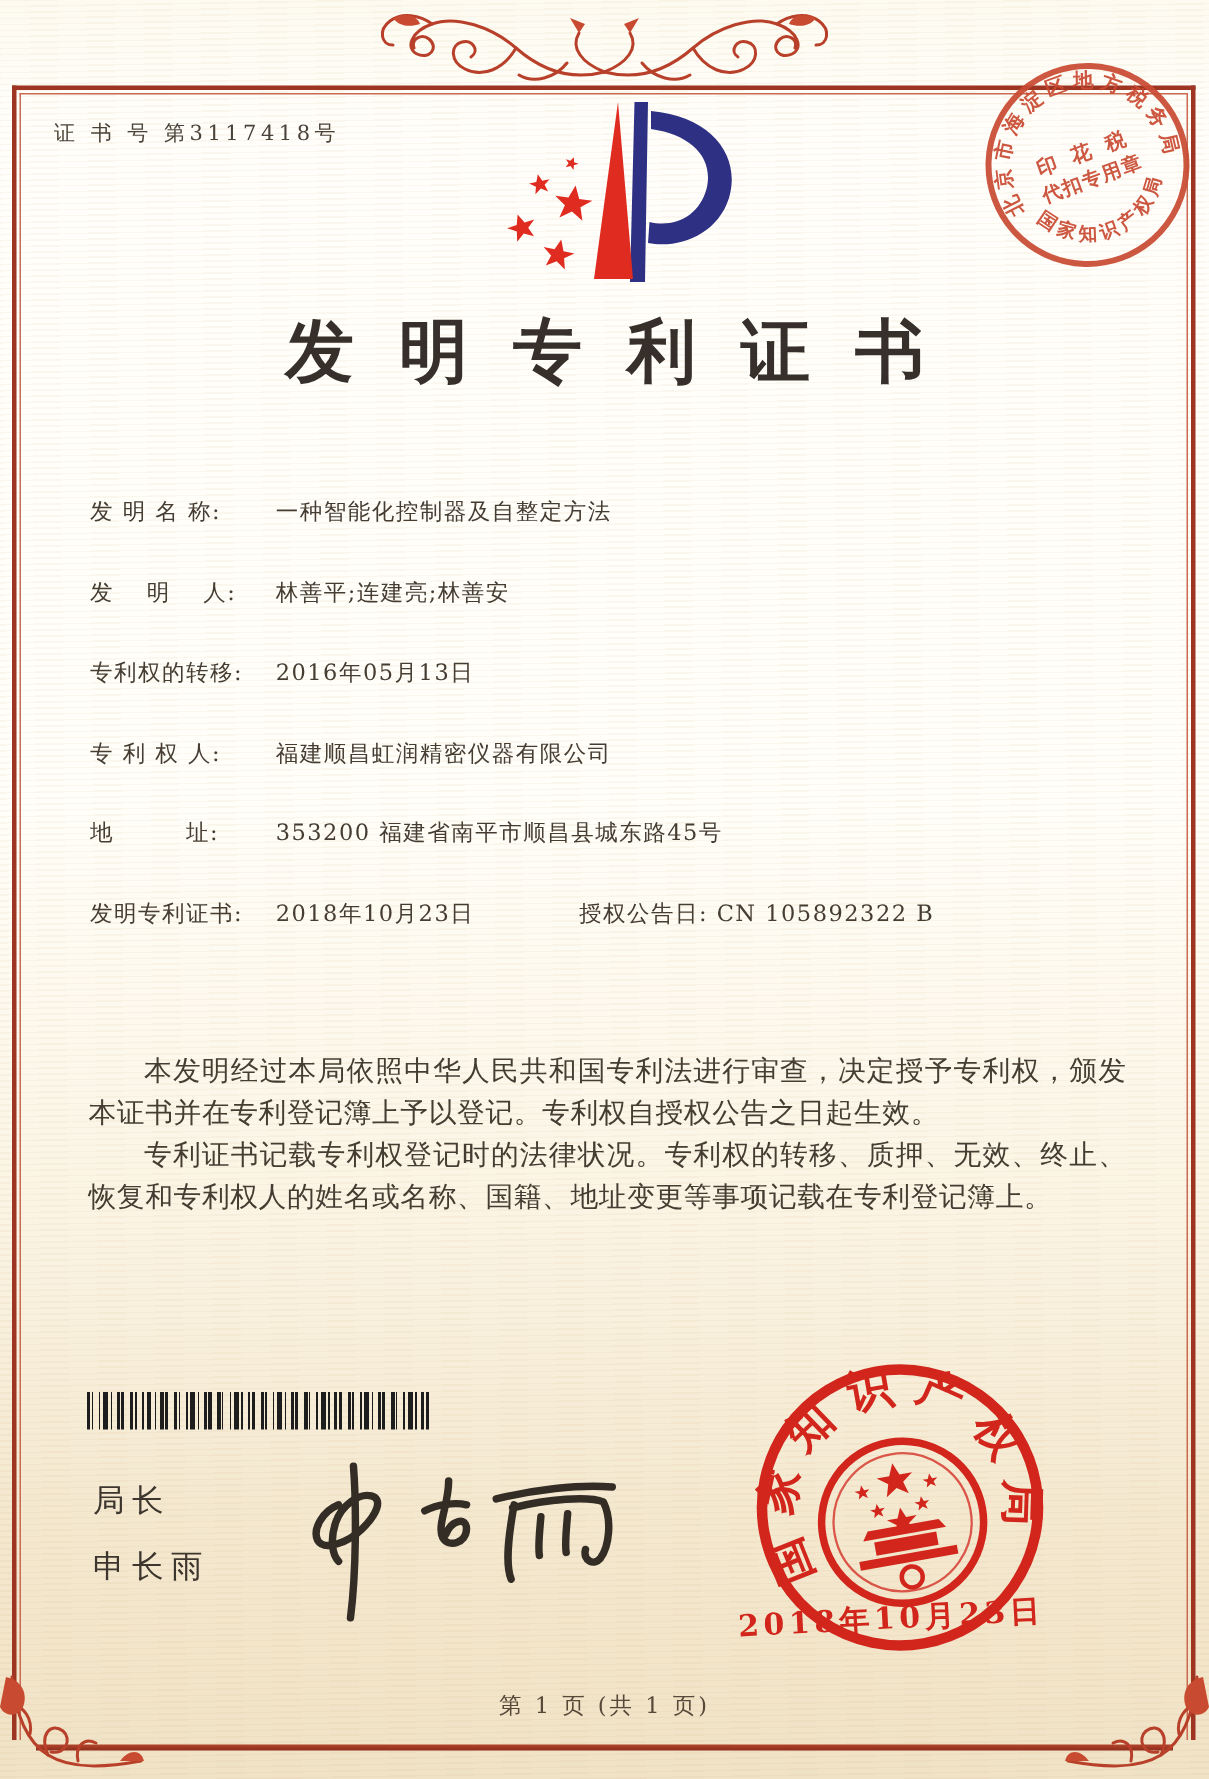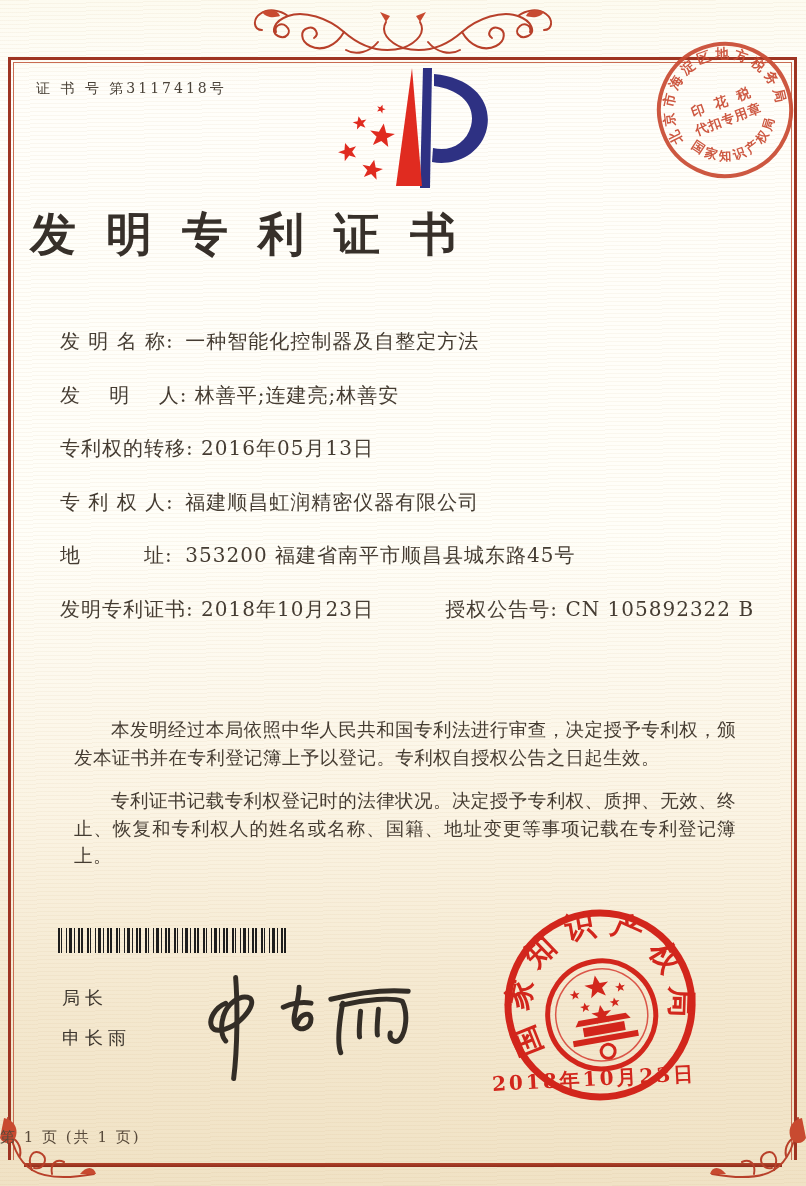--- a/index.html
+++ b/index.html
@@ -26,50 +26,50 @@
   .ornament-top{position:absolute;left:238px;top:2px;width:330px;height:56px;}
   .ornament-corner{position:absolute;top:1116px;width:100px;height:68px;}
   .ornament-corner.left{left:0;}
   .ornament-corner.right{right:0;transform:scaleX(-1);}
   .cert-no{
     position:absolute;left:36px;top:80px;font-size:14px;letter-spacing:3px;color:#4a4238;
   }
   .logo{position:absolute;left:326px;top:60px;width:166px;height:138px;}
   .tax-stamp{position:absolute;left:644px;top:26px;width:162px;height:168px;opacity:.92;}
   .title{
-    position:absolute;left:0;top:204px;width:100%;
+    position:absolute;left:0;top:204px;width:100%;text-align:center;
     font-size:46px;font-weight:600;letter-spacing:30px;text-indent:30px;color:#37302a;
   }
   .fields{position:absolute;left:60px;top:318px;width:690px;}
-  .field-row{height:53.5px;padding-top:10px;box-sizing:border-box;font-size:20px;line-height:26px;
+  .field-row{height:53.5px;padding-top:10px;box-sizing:border-box;font-size:15px;line-height:26px;
     letter-spacing:1px;white-space:nowrap;}
   .field-row .lbl{display:inline-block;min-width:118px;}
   .grant-no{margin-left:64px;}
   .paragraphs{position:absolute;left:58px;top:700px;width:694px;font-size:18.5px;
     line-height:27.5px;letter-spacing:.4px;text-align:justify;}
-  .paragraphs p{margin:16px;text-indent:2em;}
+  .paragraphs p{margin:1px;text-indent:2em;}
   .barcode{
     position:absolute;left:58px;top:928px;width:232px;height:25px;
     background:repeating-linear-gradient(90deg,
       #1d1d1d 0 2px,transparent 2px 3px,#1d1d1d 3px 4px,transparent 4px 8px,
       #1d1d1d 8px 9px,transparent 9px 11px,#1d1d1d 11px 14px,transparent 14px 16px,
       #1d1d1d 16px 17px,transparent 17px 20px,#1d1d1d 20px 22px,transparent 22px 23px,
       #1d1d1d 23px 25px,transparent 25px 29px);
   }
-  .signer{position:absolute;left:62px;top:986px;font-size:18px;letter-spacing:5px;color:#3d362e;
+  .signer{position:absolute;left:62px;top:986px;font-size:21px;letter-spacing:5px;color:#3d362e;
     font-family:"DejaVu Sans","Liberation Sans",sans-serif;}
   .signer div{margin-bottom:16px;}
   .signature{position:absolute;left:192px;top:972px;width:238px;height:112px;}
   .seal{position:absolute;left:478px;top:903px;width:245px;height:205px;}
   .seal-date{
     position:absolute;left:492px;top:1066px;width:190px;font-size:20px;font-weight:bold;
     color:#d2261c;letter-spacing:3px;transform:rotate(-3deg);white-space:nowrap;
   }
   .footer{
-    position:absolute;left:0;top:1128px;width:100%;text-align:left;
+    position:absolute;left:0;top:1128px;width:100%;text-align:center;
     font-size:15px;letter-spacing:2px;color:#57493a;
   }
   .red-stroke{stroke:#b8402a;fill:none;stroke-width:2;stroke-linecap:round;}
   .red-fill{fill:#c84a30;stroke:none;}
 </style>
 </head>
 <body>
 
 <div class="frame">
   <div class="frame-inner"></div>
@@ -186,28 +186,28 @@
     <span class="lbl">专 利 权 人:</span>
     <span>福建顺昌虹润精密仪器有限公司</span>
   </div>
   <div class="field-row">
     <span class="lbl">地　　　址:</span>
     <span>353200 福建省南平市顺昌县城东路45号</span>
   </div>
   <div class="field-row">
     <span class="lbl">发明专利证书:</span>
     <span>2018年10月23日</span>
-    <span class="grant-no">授权公告号:</span>
+    <span class="grant-no">授权公告日:</span>
     <span>CN 105892322 B</span>
   </div>
 </div>
 
 <div class="paragraphs">
   <p>本发明经过本局依照中华人民共和国专利法进行审查，决定授予专利权，颁发本证书并在专利登记簿上予以登记。专利权自授权公告之日起生效。</p>
-  <p>专利证书记载专利权登记时的法律状况。决定授予专利权、质押、无效、终止、恢复和专利权人的姓名或名称、国籍、地址变更等事项记载在专利登记簿上。</p>
+  <p>专利证书记载专利权登记时的法律状况。专利权的转移、质押、无效、终止、恢复和专利权人的姓名或名称、国籍、地址变更等事项记载在专利登记簿上。</p>
 </div>
 
 <div class="barcode"></div>
 
 <div class="signer">
   <div>局长</div>
   <div>申长雨</div>
 </div>
 
 <svg class="signature" viewBox="0 0 240 110">

